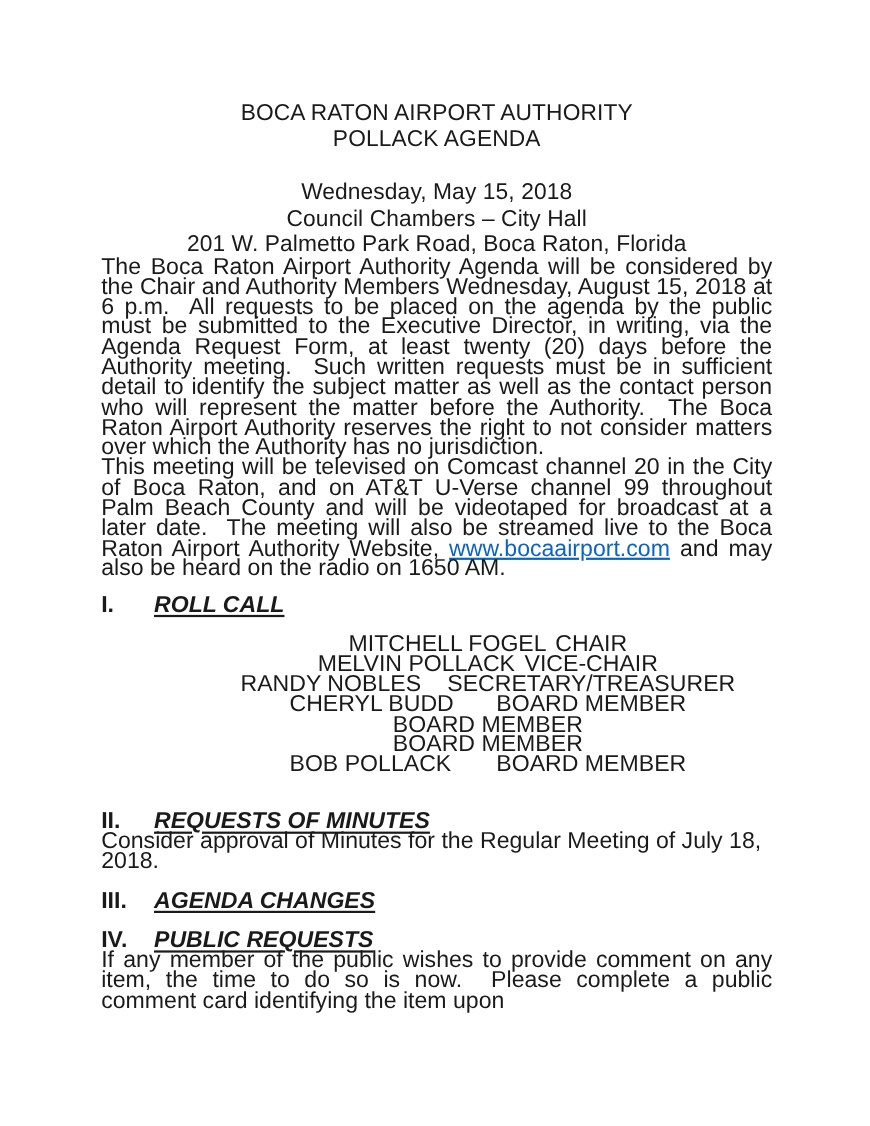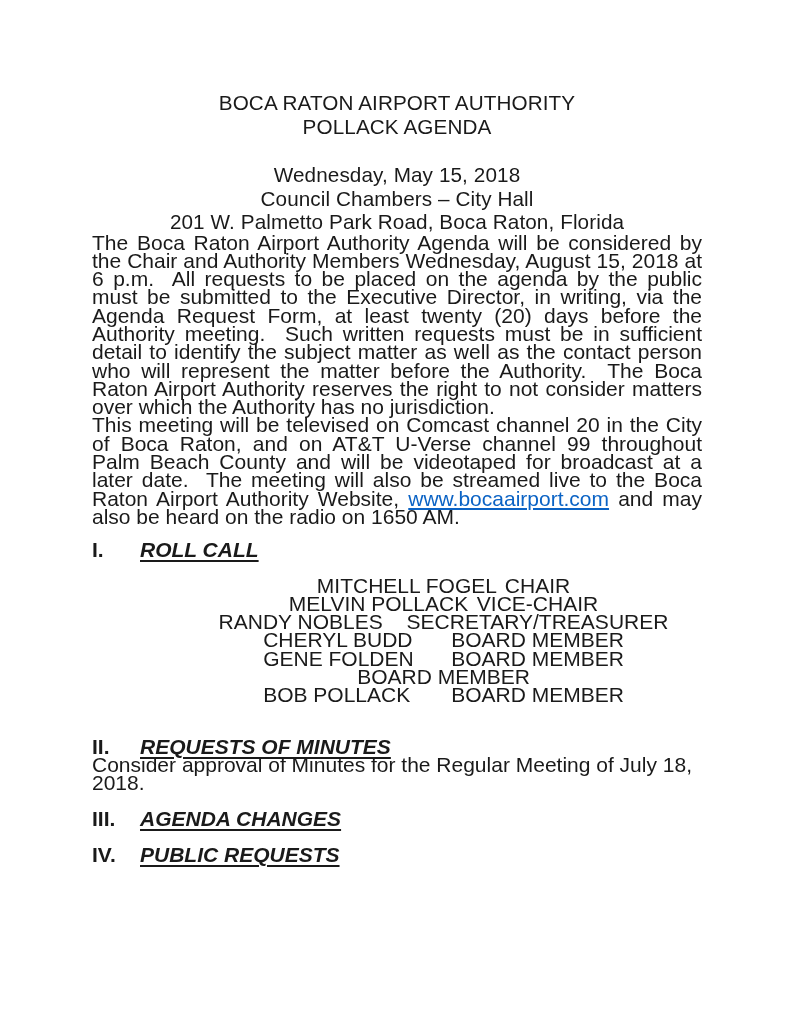--- a/index.html
+++ b/index.html
@@ -112,21 +112,20 @@
     </div>
     <div class="roll-row">
       <span class="roll-name">RANDY NOBLES</span>
       <span class="roll-title">SECRETARY/TREASURER</span>
     </div>
     <div class="roll-row">
       <span class="roll-name">CHERYL BUDD</span>
       <span class="roll-title">BOARD MEMBER</span>
     </div>
     <div class="roll-row">
-      <span class="roll-name">GENE FOLDEN</span>
       <span class="roll-title">BOARD MEMBER</span>
     </div>
     <div class="roll-row">
       <span class="roll-title">BOARD MEMBER</span>
     </div>
     <div class="roll-row">
       <span class="roll-name">BOB POLLACK</span>
       <span class="roll-title">BOARD MEMBER</span>
     </div>
   </div>
@@ -141,14 +140,15 @@
   <div class="section-heading body-text sec-agenda-heading">
     <span class="numeral">III.</span>
     <span class="heading-text">AGENDA CHANGES</span>
   </div>
 
   <div class="section-heading body-text sec-public-heading">
     <span class="numeral">IV.</span>
     <span class="heading-text">PUBLIC REQUESTS</span>
   </div>
 
+  <p class="para body-text justified sec-body public-body">If any member of the public wishes to provide comment on any item, the time to do so is now.&nbsp; Please complete a public comment card identifying the item upon</p>
 
 </div>
 
 </body></html>

